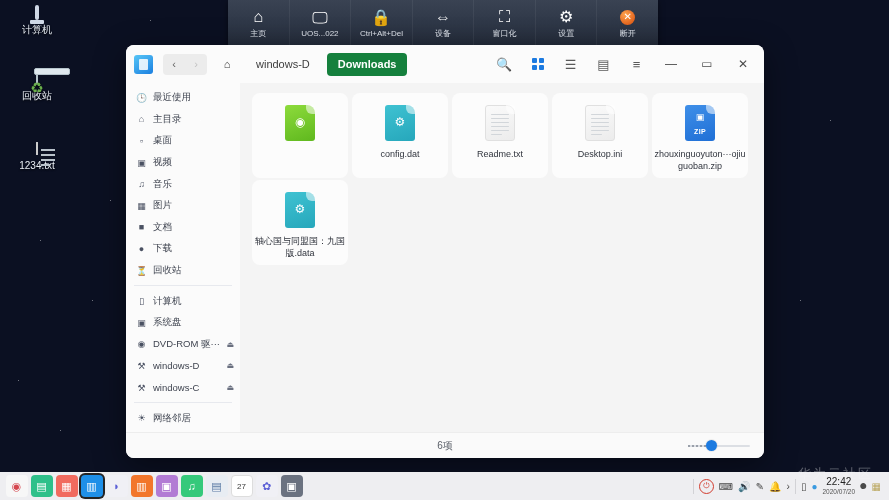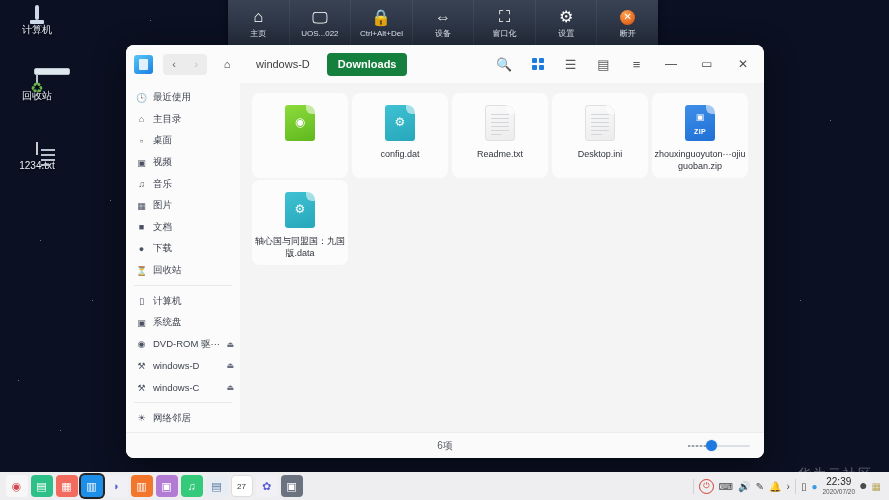--- a/index.html
+++ b/index.html
@@ -418,21 +418,21 @@
       <span class="pwr">⏻</span>
       <span class="ti">⌨</span>
       <span class="ti">🔊</span>
       <span class="ti">✎</span>
       <span class="ti">🔔</span>
       <span class="ti">›</span>
       <span class="sep"></span>
       <span class="ti">▯</span>
       <span class="ti" style="color:#3a9ae0">●</span>
       <span class="clock">
-        <span class="t" style="display:block">22:39</span>
+        <span class="t" style="display:block">22:42</span>
         <span class="d" style="display:block">2020/07/20</span>
       </span>
       <span class="ti" style="font-size:13px">⏺</span>
       <span class="ti" style="color:#b9a55a">▦</span>
     </span>
   </div>
 
   <div class="star" style="left:40px;top:240px"></div>
   <div class="star" style="left:92px;top:300px"></div>
   <div class="star" style="left:18px;top:380px"></div>

